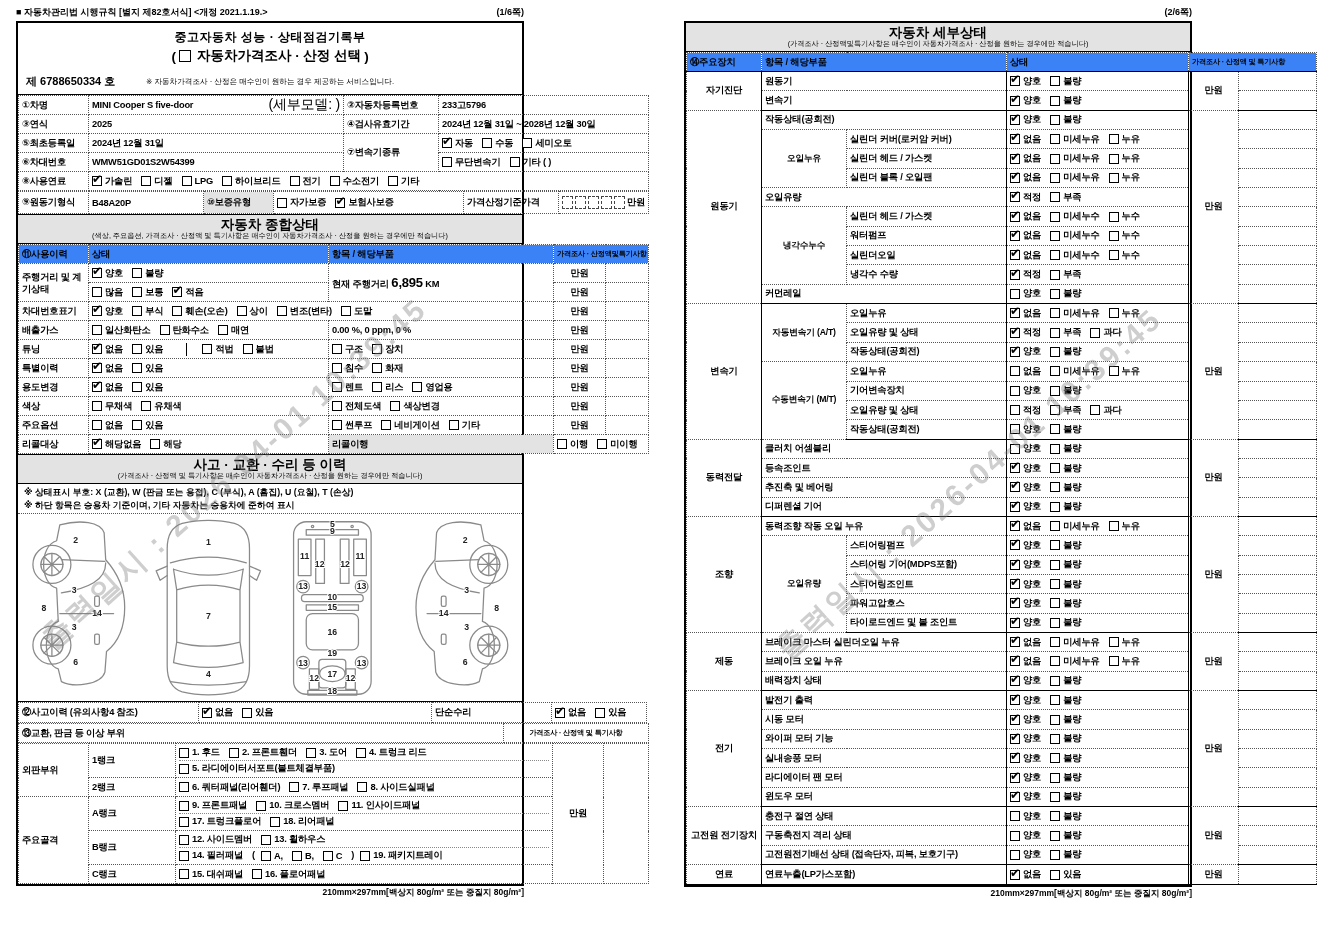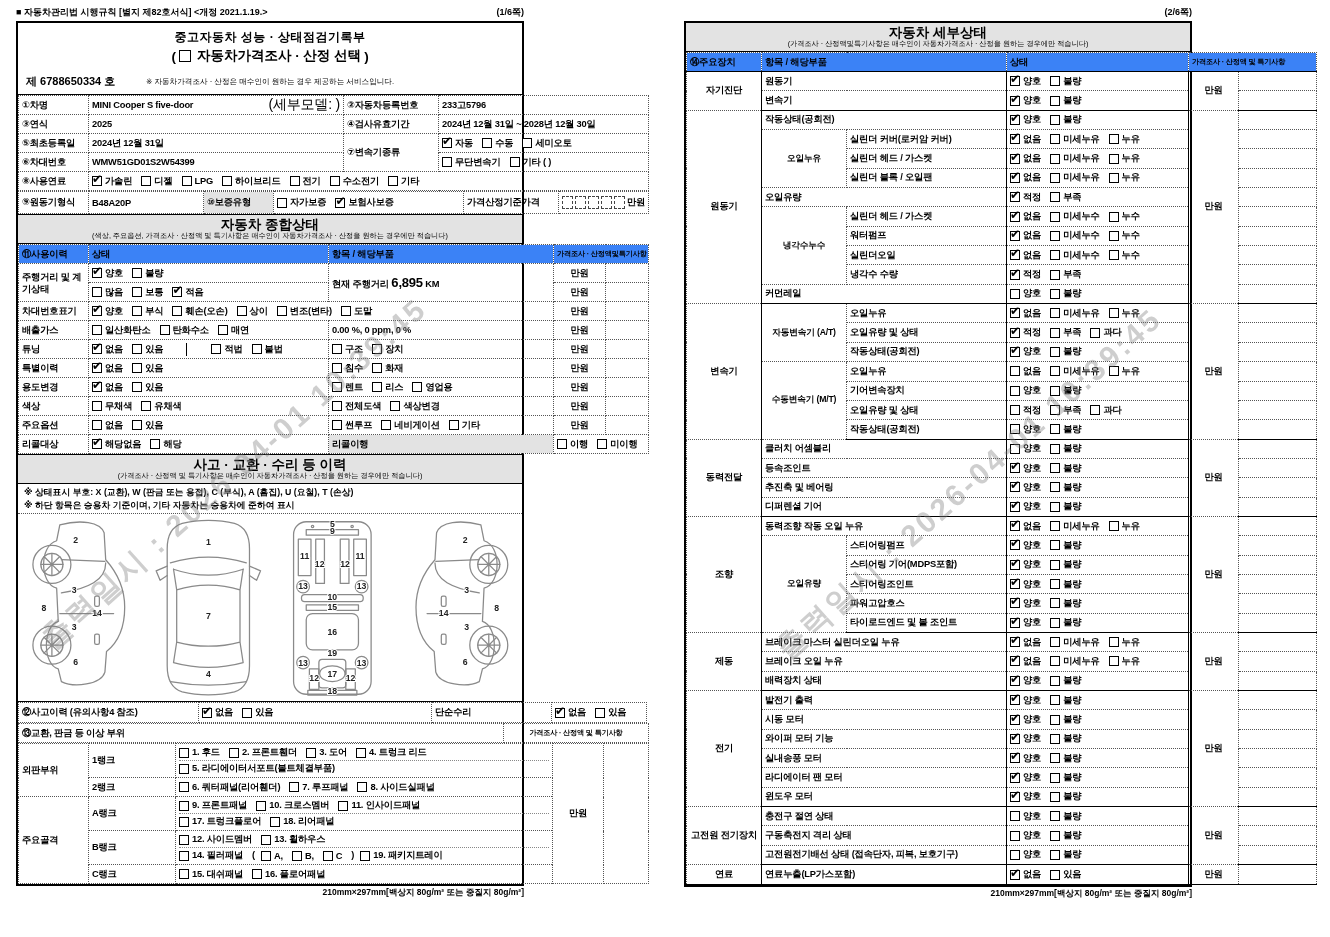--- a/index.html
+++ b/index.html
@@ -27,21 +27,21 @@
 td,th{border:1px dotted #555;font-size:9.3px;padding:0 3px;height:19px;overflow:hidden;
       white-space:nowrap;text-align:left;font-weight:700;letter-spacing:-.2px;vertical-align:middle}
 th{background:#3b82f6}
 .cb{display:inline-flex;align-items:center;margin-right:9px;vertical-align:middle}
 .bx{width:10px;height:10px;min-width:10px;border:1.4px solid #000;display:inline-block;margin-right:3px;position:relative;background:#fff}
 .bx.ck::after{content:"✔";position:absolute;left:-1px;top:-5px;font-size:12px;font-weight:900}
 .gtxt{margin-right:6px}
 .gray{background:#e3e3e3}
 .split{display:flex;justify-content:space-between;align-items:center}
 .rowflex{display:flex;align-items:center}
-.subdiv{border-left:1px solid #000;padding-left:24px;margin-left:14px;display:inline-flex}
+.subdiv{border-left:1px solid #000;padding-left:15px;margin-left:14px;display:inline-flex}
 .price{text-align:center}
 .big{font-size:13px}
 .pbx{display:inline-block;width:11px;height:13px;border:1px dashed #444;margin-right:2px;vertical-align:middle}
 
 .notes{border-bottom:1px dotted #555;padding:2px 6px;font-size:8.8px;font-weight:600;line-height:13px;height:30px}
 .diagrams{display:flex;justify-content:space-around;align-items:center;height:188px;border-bottom:1px solid #000;padding:2px 4px}
 .diagrams svg{height:182px}
 .o{fill:none;stroke:#8a8a8a;stroke-width:1.6;stroke-linejoin:round;stroke-linecap:round}
 .dn{fill:#222;font-size:11px;font-weight:700;text-anchor:middle;paint-order:stroke;stroke:#fff;stroke-width:2.5px}
 

